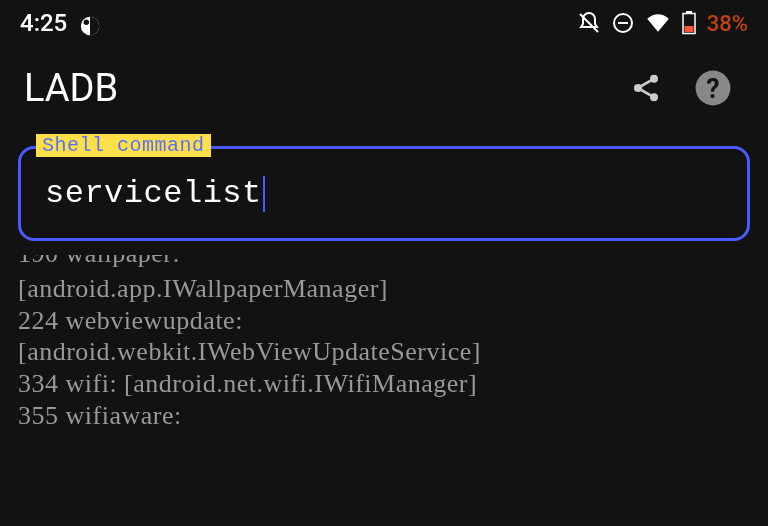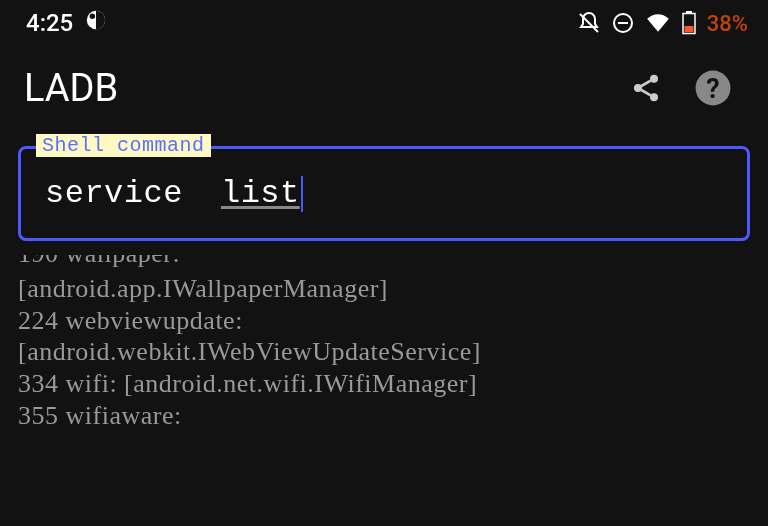--- a/index.html
+++ b/index.html
@@ -14,23 +14,22 @@
     }
     .status-bar {
       display: flex;
       justify-content: space-between;
       align-items: center;
       padding: 8px 20px 4px 20px;
       height: 42px;
     }
     .status-left {
       display: flex;
-      align-items: flex-start;
+      align-items: flex-end;
       gap: 12px;
-      margin-left: 6px;
     }
     .status-right {
       display: flex;
       align-items: center;
       gap: 10px;
     }
     .status-time {
       color: #fff;
       font-size: 24px;
       font-weight: 500;
@@ -65,49 +64,47 @@
       padding-right: 12px;
     }
     .input-container {
       position: relative;
       margin: 12px 18px 0 18px;
     }
     .input-label {
       position: absolute;
       top: -12px;
       left: 18px;
-      background: #fef9c3;
+      background: #fde047;
       padding: 0 6px;
       color: #5a6fff;
       font-size: 20px;
       font-family: "Courier New", monospace;
       letter-spacing: 0.5px;
     }
     .input-box {
       width: 100%;
       border: 3px solid #4a5aff;
-      border-radius: 8px;
+      border-radius: 16px;
       background: transparent;
       padding: 26px 24px 26px 24px;
       display: flex;
       align-items: center;
     }
     .input-text {
       color: #fff;
       font-size: 32px;
       font-family: "Courier New", monospace;
       letter-spacing: 0.5px;
       display: inline-flex;
       align-items: center;
     }
     .input-underlined {
-      text-decoration: underline;
       text-decoration-color: #888;
       text-underline-offset: 4px;
-      margin-left: 38px;
     }
     .input-cursor {
       display: inline-block;
       width: 2px;
       height: 36px;
       background: #4a5aff;
       margin-left: 1px;
       vertical-align: middle;
     }
     .output-area {

